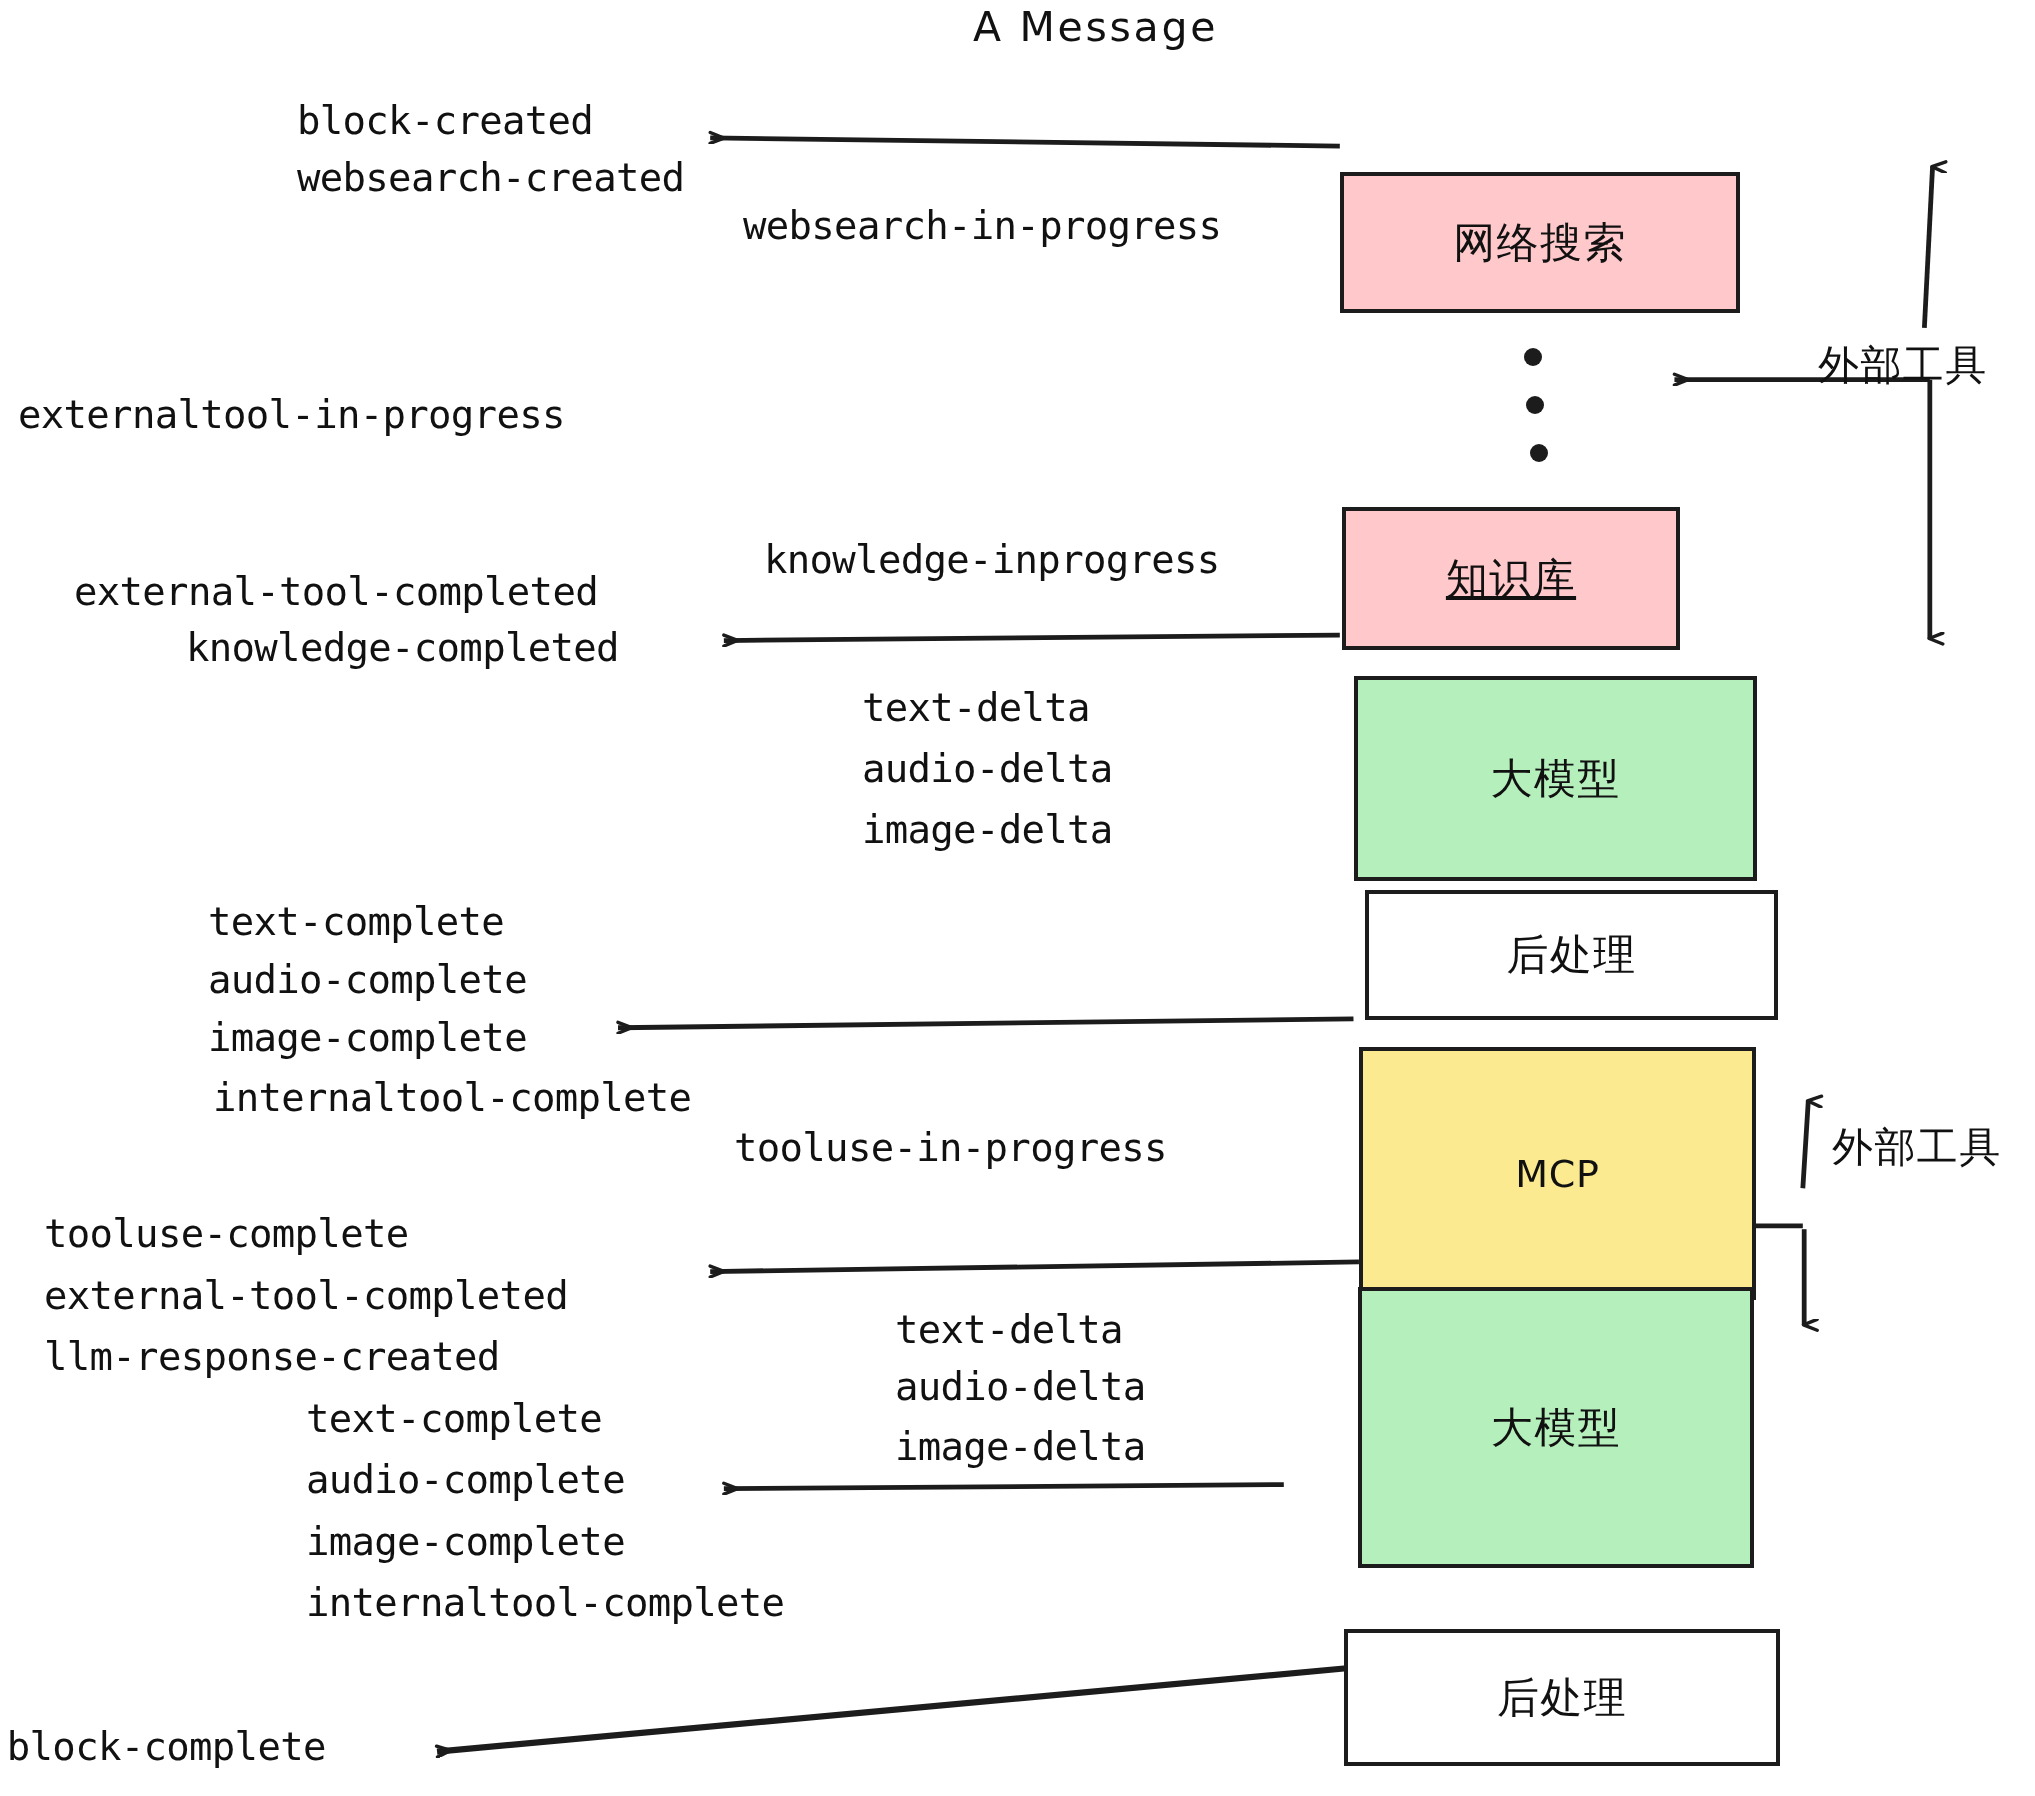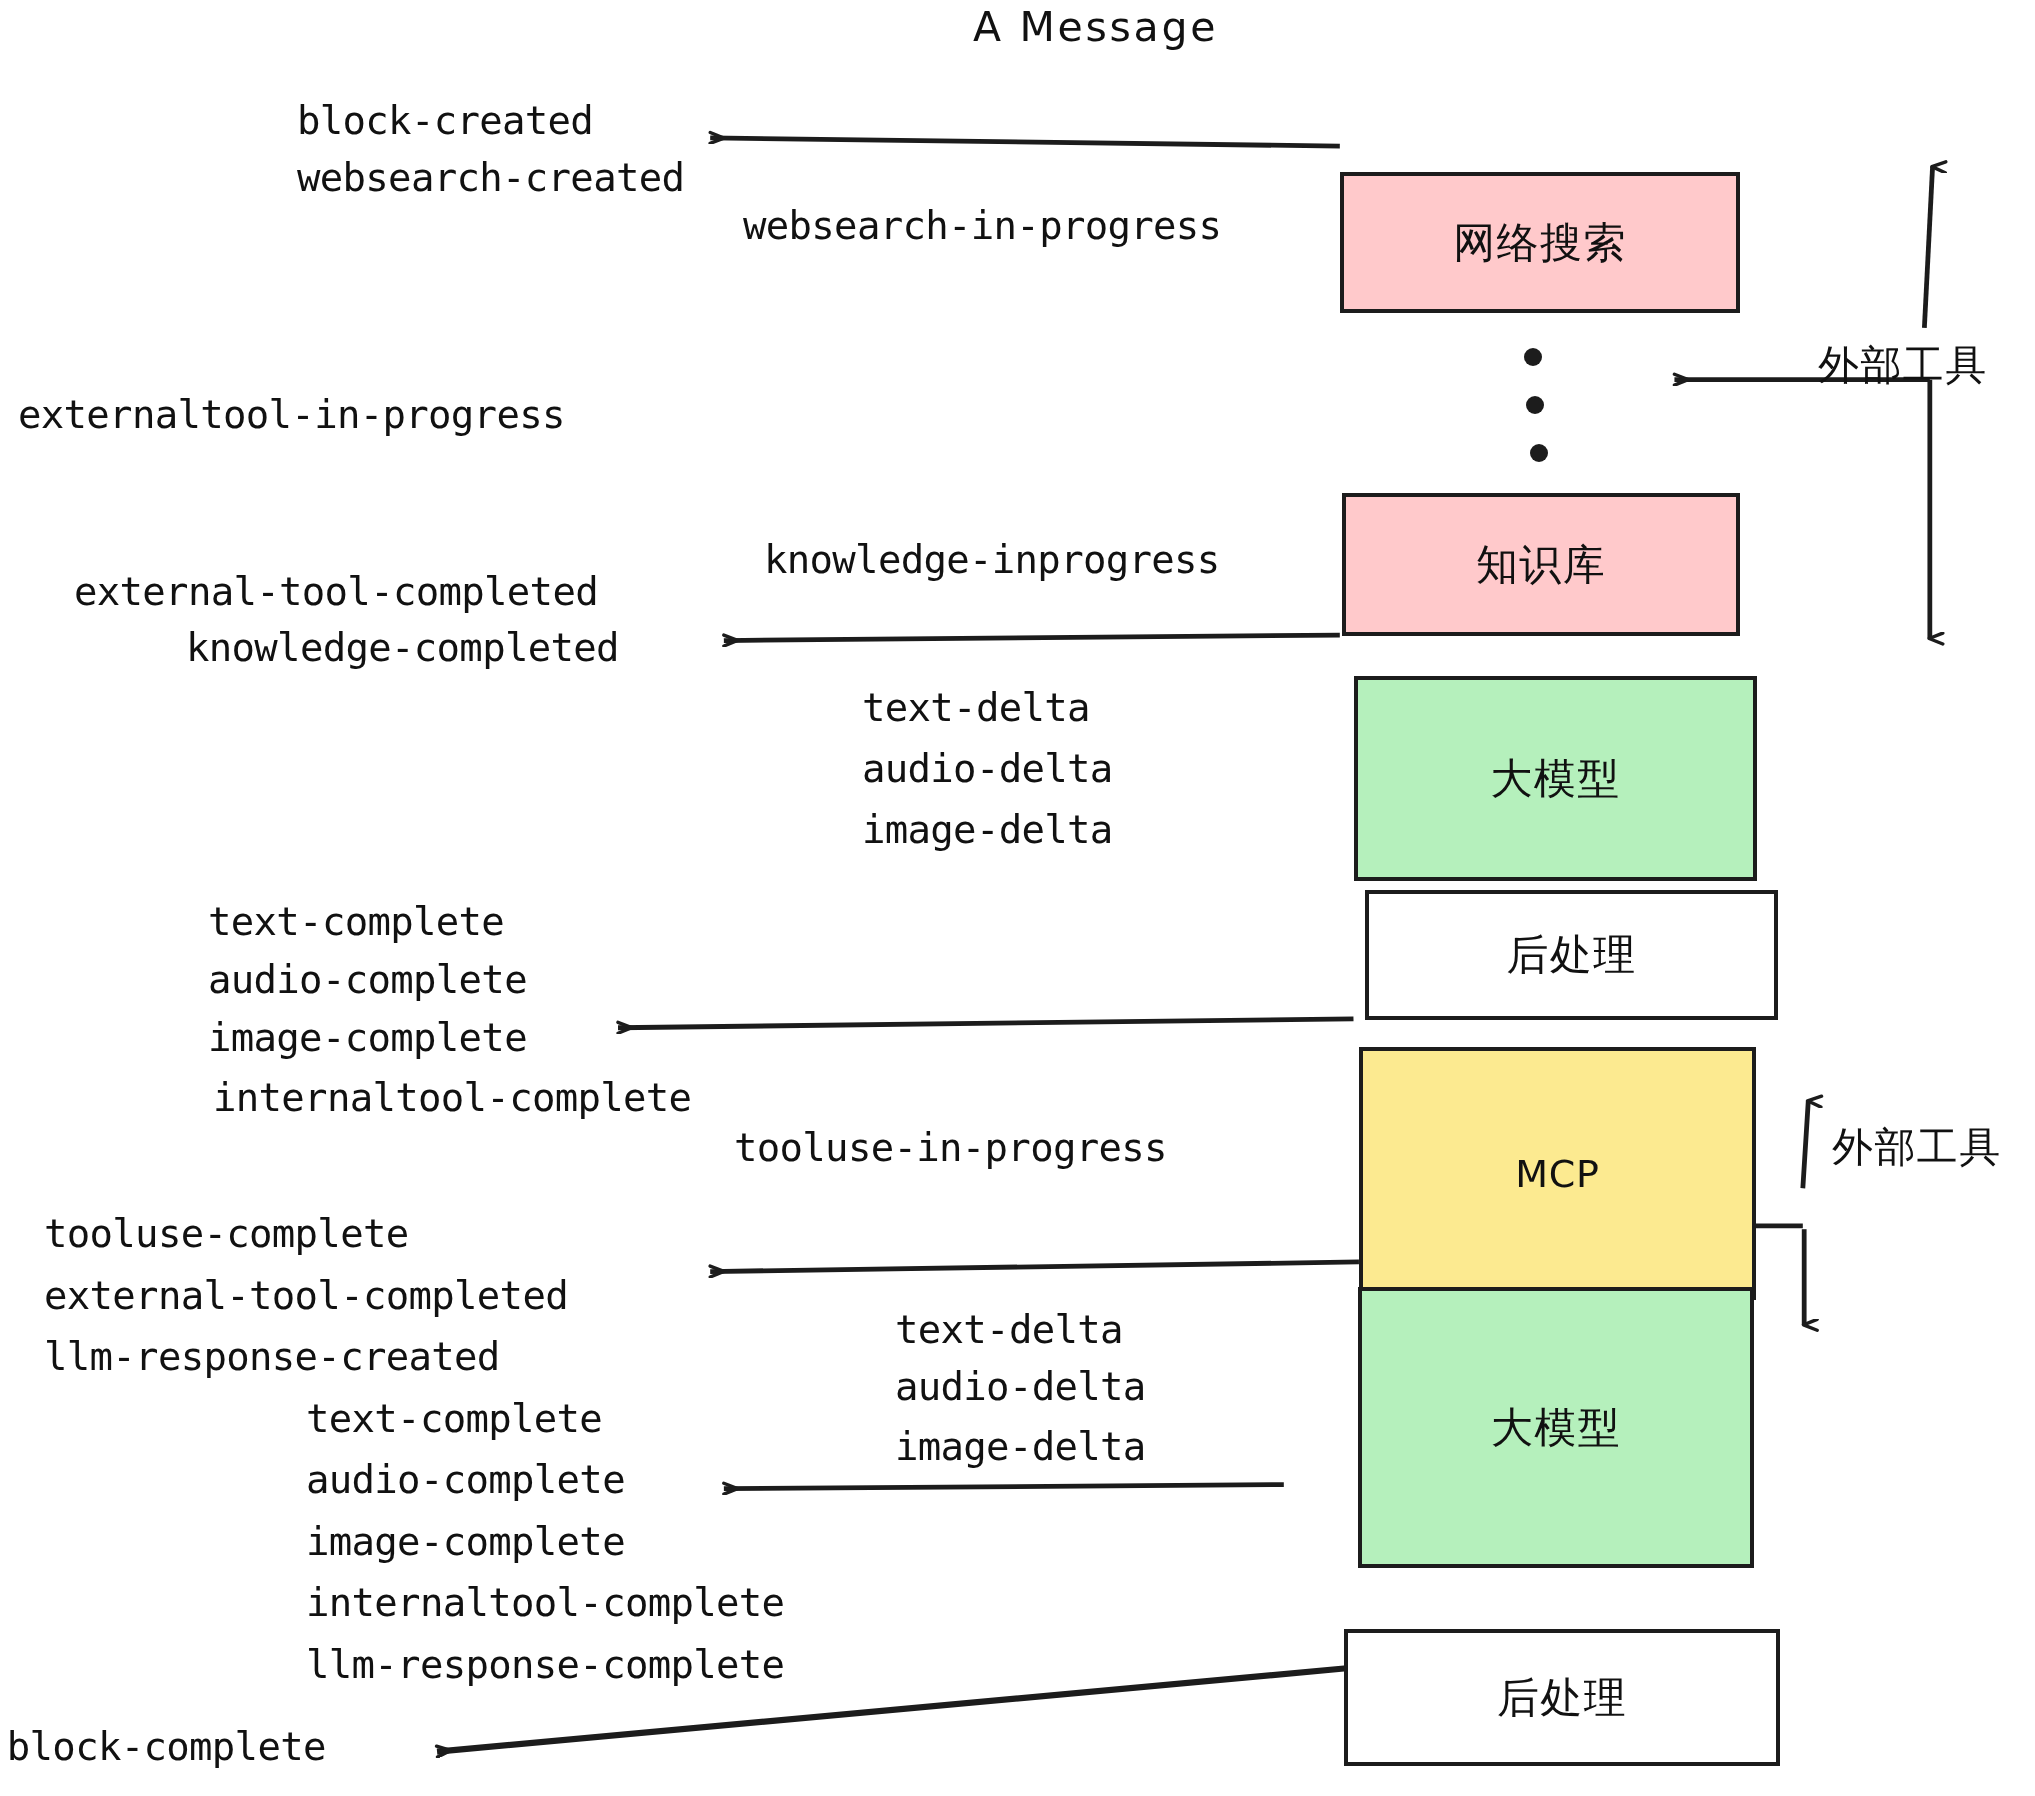--- a/index.html
+++ b/index.html
@@ -132,21 +132,21 @@
     <line x1="2826" y1="556" x2="2826" y2="935" stroke="#1c1c1c" stroke-width="7" marker-end="url(#ahd)"></line>
     <line x1="2642" y1="1800" x2="2642" y2="1940" stroke="#1c1c1c" stroke-width="7" marker-end="url(#ahd)"></line>
   </svg>
 
   <div class="title" style="left:973px; top:3.4px;">A Message</div>
 
   <div class="node pink" style="left:1340px; top:172px; width:400px; height:141px;">
     <span>网络搜索</span>
   </div>
 
-  <div class="node pink" style="left:1342px; top:493px; width:398px; height:143px;">
+  <div class="node pink" style="left:1342px; top:507px; width:338px; height:143px;text-decoration:underline;">
     <span>知识库</span>
   </div>
 
   <div class="node green" style="left:1354px; top:676px; width:403px; height:205px;">
     <span>大模型</span>
   </div>
 
   <div class="node white" style="left:1365px; top:890px; width:413px; height:130px;">
     <span>后处理</span>
   </div>
@@ -193,17 +193,16 @@
   <div class="evt" style="left:44px;   top:1337px;">llm-response-created</div>
 
   <div class="evt" style="left:895px; top:1310px;">text-delta</div>
   <div class="evt" style="left:895px; top:688px; top:1367px;">audio-delta</div>
   <div class="evt" style="left:895px; top:1427px;">image-delta</div>
 
   <div class="evt" style="left:306px;  top:1399px;">text-complete</div>
   <div class="evt" style="left:306px;  top:1460px;">audio-complete</div>
   <div class="evt" style="left:306px;  top:1522px;">image-complete</div>
   <div class="evt" style="left:306px;  top:1583px;">internaltool-complete</div>
-  <div class="evt" style="left:306px;  top:1645px;">llm-response-complete</div>
   <div class="evt" style="left:6.8px;   top:1727px;">block-complete</div>
 
 </div>
 
 
 </body></html>

